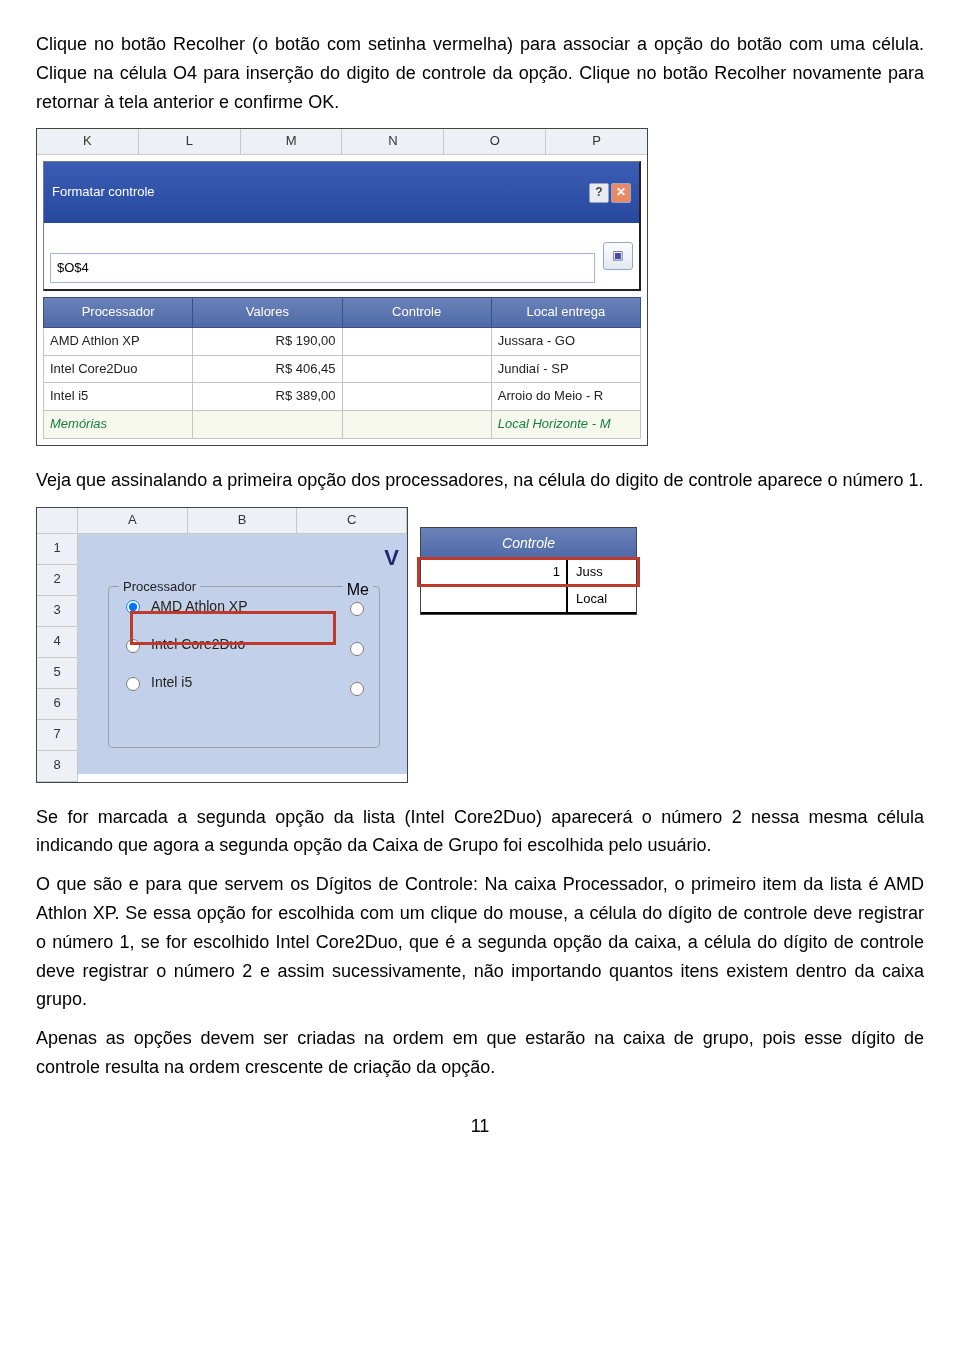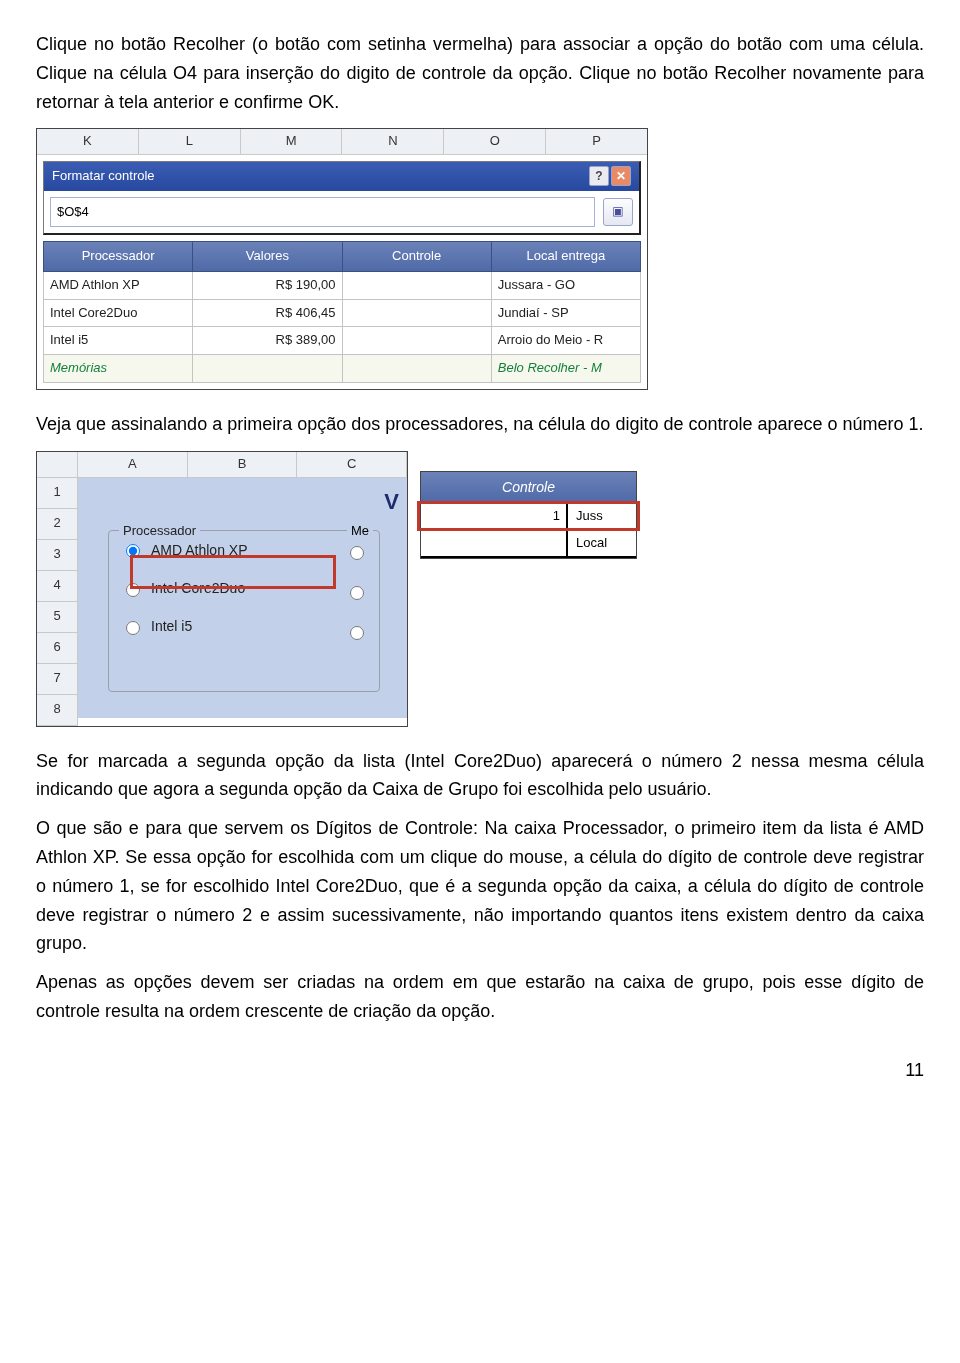--- a/index.html
+++ b/index.html
@@ -46,24 +46,24 @@
     border: 1px solid #7a7a7a;
     border-right: 2px solid #222;
     border-bottom: 2px solid #222;
     background: #fff;
   }
   .fig1 .dlg-title {
     background: linear-gradient(#3a5db3, #2848a0);
     color: #fff;
     font-family: Tahoma, sans-serif;
     font-size: 13px;
-    padding: 4px 8px;
+    padding: 20px 8px;
     display: flex;
     justify-content: space-between;
-    align-items: flex-start;
+    align-items: flex-end;
   }
   .fig1 .dlg-title .winbtns {
     display: flex;
     gap: 2px;
   }
   .fig1 .winbtn {
     width: 18px; height: 18px;
     background: #e9ebf0;
     border: 1px solid #9aa3c8;
     border-radius: 2px;
@@ -78,20 +78,21 @@
     align-items: center;
     gap: 8px;
   }
   .fig1 .dlg-body input {
     flex: 1;
     border: 1px solid #a4b4d8;
     height: 24px;
     font-family: Tahoma, sans-serif;
     font-size: 13px;
     padding: 2px 6px;
+    margin-top: 24px;
   }
   .fig1 .dlg-body .expand-btn {
     width: 28px; height: 26px;
     border: 1px solid #97a6c9;
     border-radius: 3px;
     background: linear-gradient(#fdfdfd, #e4e8f2);
     display: flex; align-items: center; justify-content: center;
     font-size: 12px; color: #4b4b9f;
   }
   .fig1 .datahdr {
@@ -212,21 +213,21 @@
     color: #222;
   }
   .groupbox .opt input[type=radio] {
     width: 14px; height: 14px;
   }
   .groupbox .me-col {
     position: absolute;
     right: 6px; top: -10px;
     background: #c2d1e9;
     padding: 0 4px;
-    font-size: 13px;
+    font-size: 16px;
     font-family: Tahoma, sans-serif;
   }
   .groupbox .rad2 {
     position: absolute; right: 12px;
   }
   .fig2a .redbox {
     position: absolute;
     top: 77px;
     left: 52px;
     width: 200px; height: 28px;
@@ -274,21 +275,21 @@
   }
   .fig2b .redbox2::before {
     content: "";
     position: absolute;
     top: -2px; left: -4px; right: -4px; bottom: -2px;
     border: 3px solid #c0392b;
     pointer-events: none;
   }
 
   .pagenum {
-    text-align: right;
+    text-align: center;
     font-size: 18px;
     margin-top: 30px;
   }
 </style>
 </head>
 <body>
 
 <p>Clique no botão Recolher (o botão com setinha vermelha) para associar a opção do botão com uma célula. Clique na célula O4 para inserção do digito de controle da opção. Clique no botão Recolher novamente para retornar à tela anterior e confirme OK.</p>
 
 <div class="figure">
@@ -335,21 +336,21 @@
     <div class="datarow">
       <div>Intel i5</div>
       <div class="num">R$    389,00</div>
       <div></div>
       <div>Arroio do Meio - R</div>
     </div>
     <div class="datarow shade">
       <div>Memórias</div>
       <div></div>
       <div></div>
-      <div>Belo Recolher - M</div>
+      <div>Local Horizonte - M</div>
     </div>
     <div class="bottompad"></div>
   </div>
 </div>
 
 <p>Veja que assinalando a primeira opção dos processadores, na célula do digito de controle aparece o número 1.</p>
 
 <div class="figure fig2-wrap">
   <div class="fig2a">
     <div class="hdrrow">

